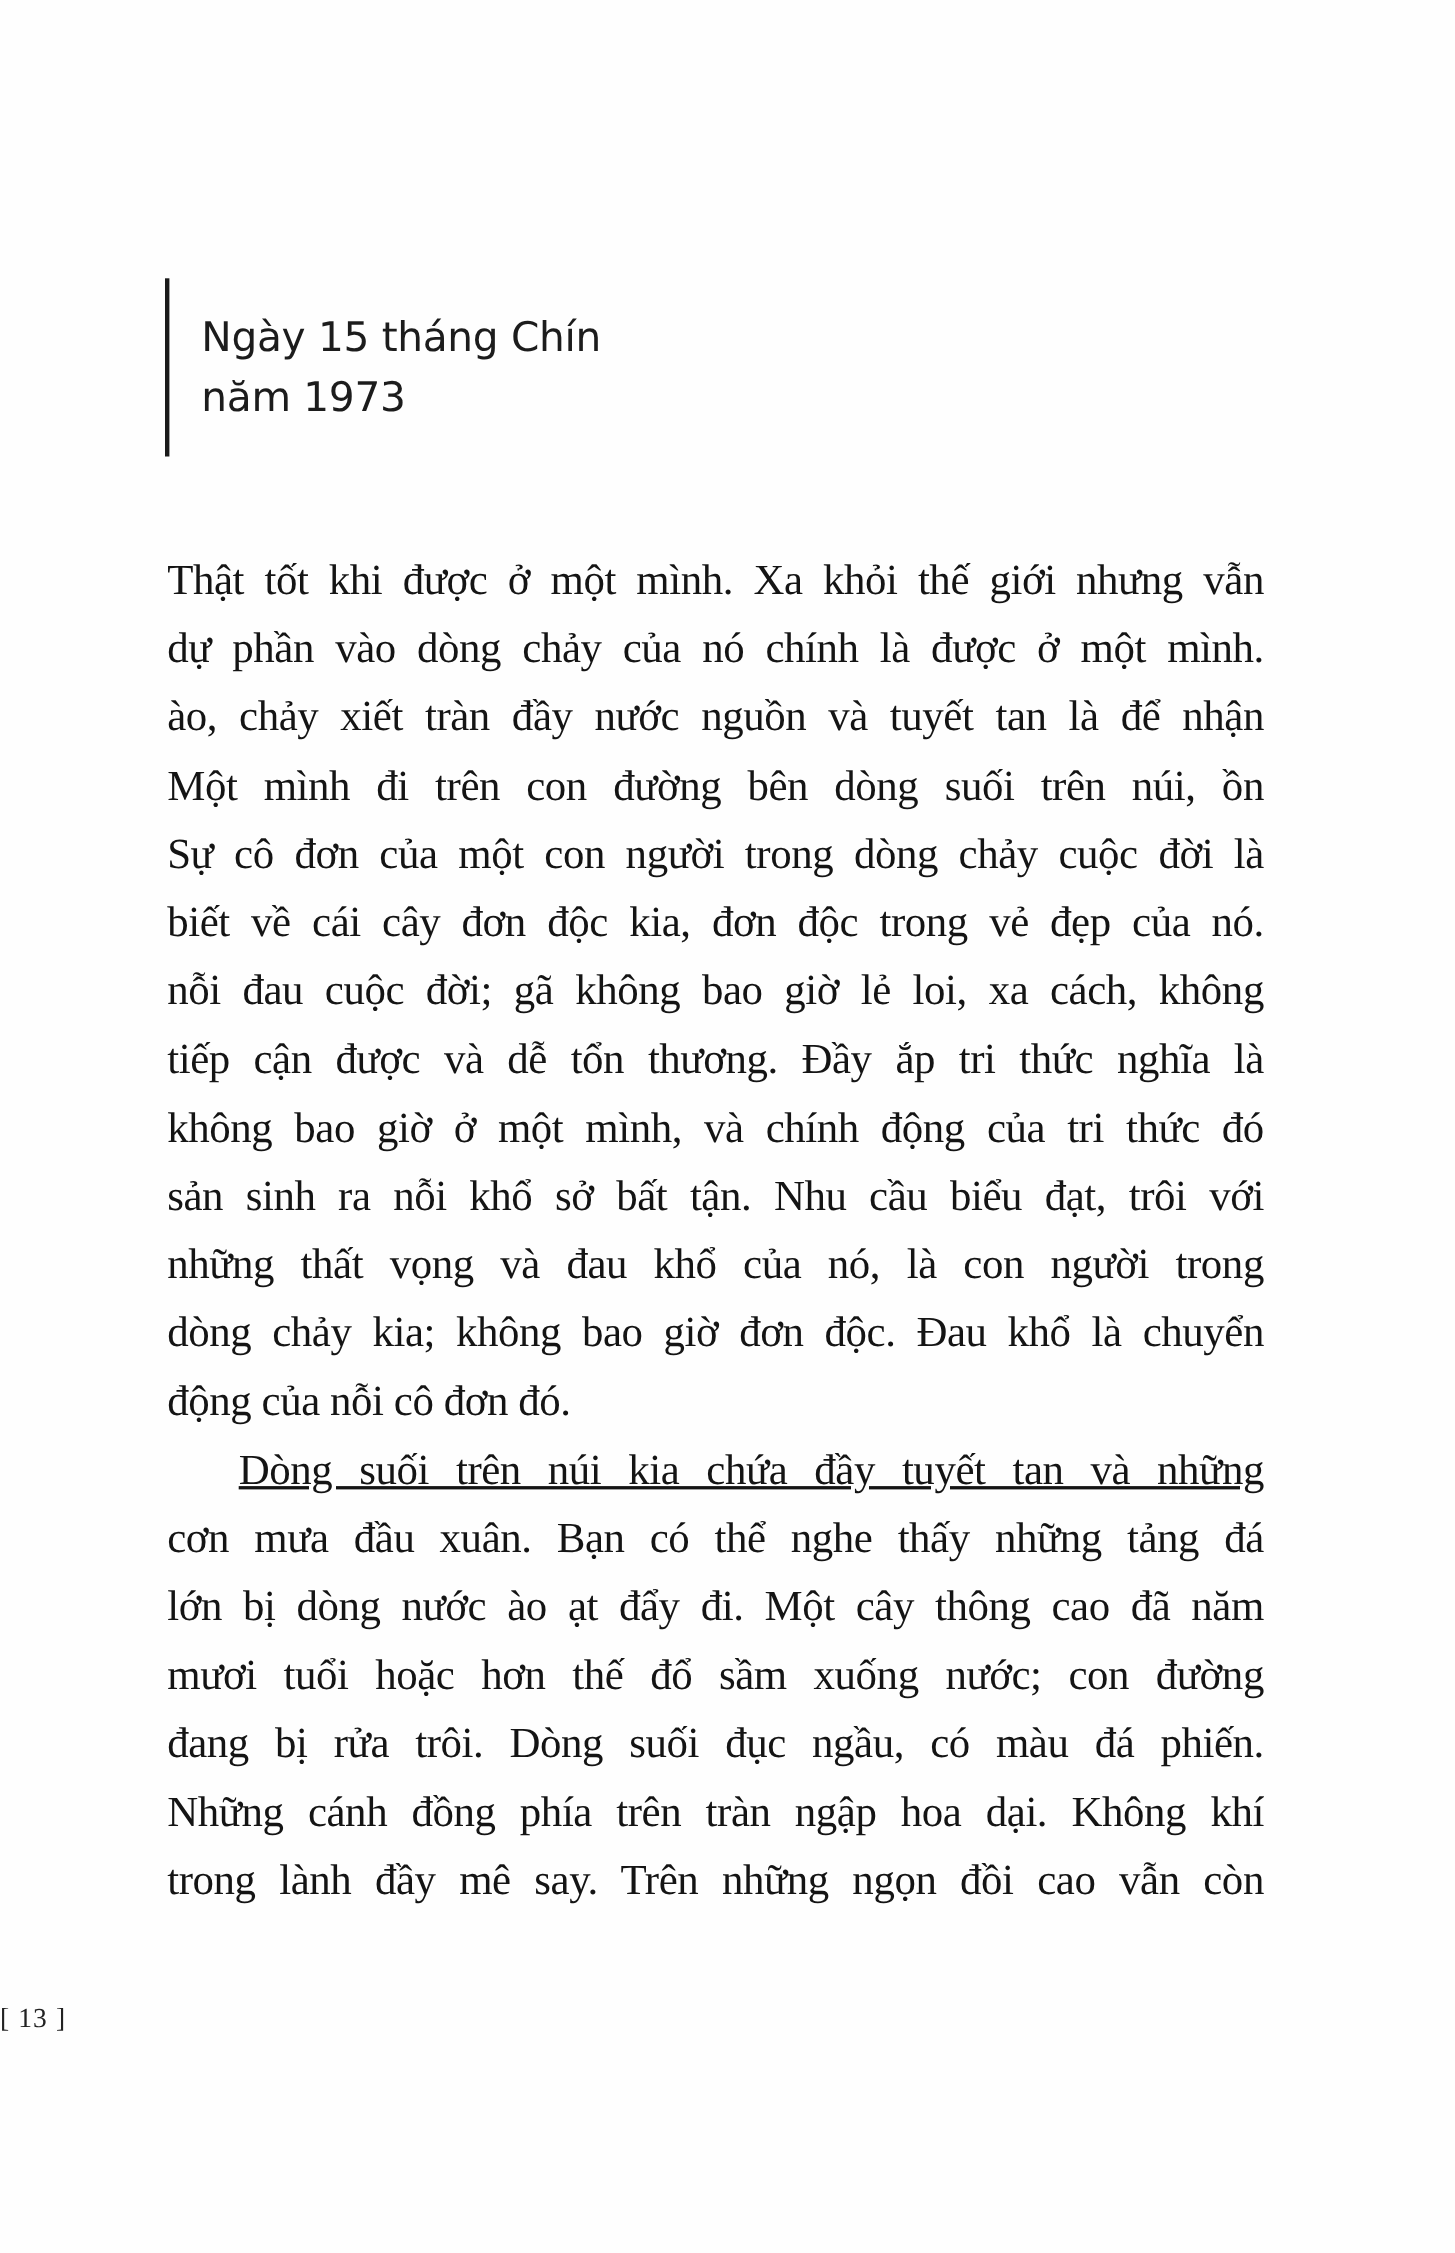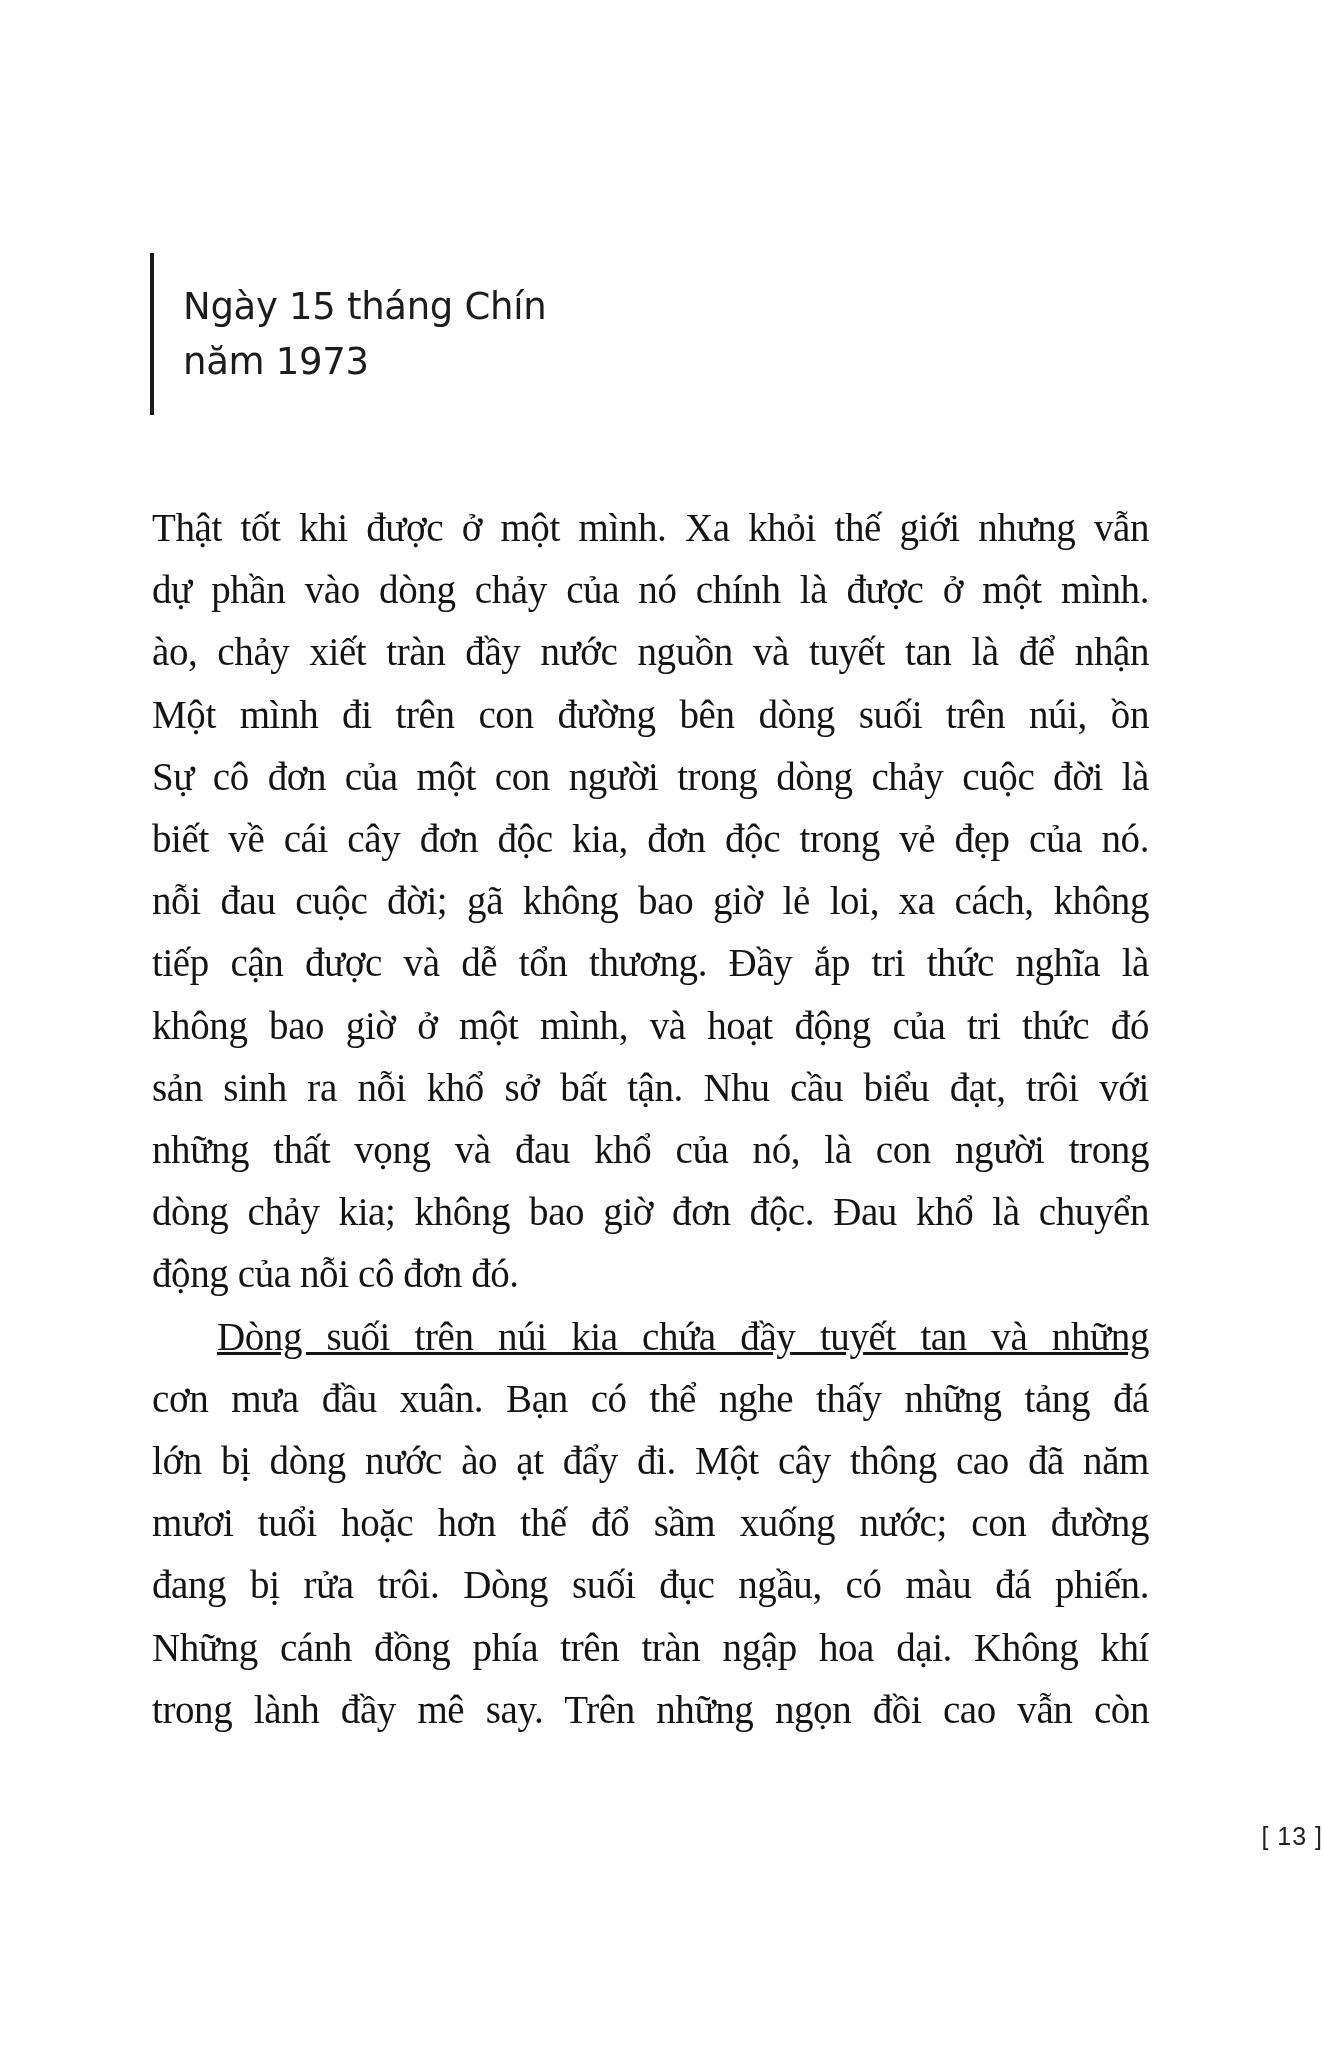--- a/index.html
+++ b/index.html
@@ -64,22 +64,22 @@
     }
     .body-text .row.indent {
       padding-left: 65px;
       text-decoration: underline;
     }
     .page-number {
       position: absolute;
       left: 0;
       width: 1323px;
       top: 1822px;
-      text-align: right;
-      font-family: Liberation Sans, sans-serif;
+      text-align: left;
+      font-family: Liberation Serif, serif;
       font-size: 25px;
       color: #222;
       letter-spacing: 1px;
     }
   </style>
 </head>
 <body>
 
 <div class="page">
 
@@ -91,21 +91,21 @@
   <div class="body-text">
     <div>
       <span class="row">Thật tốt khi được ở một mình. Xa khỏi thế giới nhưng vẫn</span>
       <span class="row">dự phần vào dòng chảy của nó chính là được ở một mình.</span>
       <span class="row">ào, chảy xiết tràn đầy nước nguồn và tuyết tan là để nhận</span>
       <span class="row">Một mình đi trên con đường bên dòng suối trên núi, ồn</span>
       <span class="row">Sự cô đơn của một con người trong dòng chảy cuộc đời là</span>
       <span class="row">biết về cái cây đơn độc kia, đơn độc trong vẻ đẹp của nó.</span>
       <span class="row">nỗi đau cuộc đời; gã không bao giờ lẻ loi, xa cách, không</span>
       <span class="row">tiếp cận được và dễ tổn thương. Đầy ắp tri thức nghĩa là</span>
-      <span class="row">không bao giờ ở một mình, và hoạt động của tri thức đó</span>
+      <span class="row">không bao giờ ở một mình, và chính động của tri thức đó</span>
       <span class="row">sản sinh ra nỗi khổ sở bất tận. Nhu cầu biểu đạt, trôi với</span>
       <span class="row">những thất vọng và đau khổ của nó, là con người trong</span>
       <span class="row">dòng chảy kia; không bao giờ đơn độc. Đau khổ là chuyển</span>
       <span class="row last">động của nỗi cô đơn đó.</span>
     </div>
     <div>
       <span class="row indent">Dòng suối trên núi kia chứa đầy tuyết tan và những</span>
       <span class="row">cơn mưa đầu xuân. Bạn có thể nghe thấy những tảng đá</span>
       <span class="row">lớn bị dòng nước ào ạt đẩy đi. Một cây thông cao đã năm</span>
       <span class="row">mươi tuổi hoặc hơn thế đổ sầm xuống nước; con đường</span>

